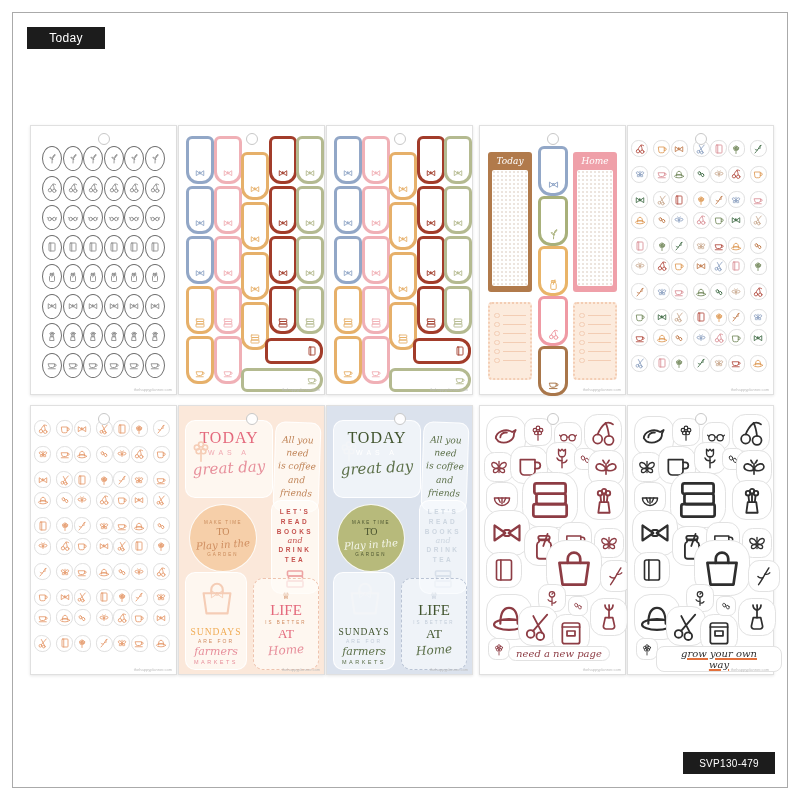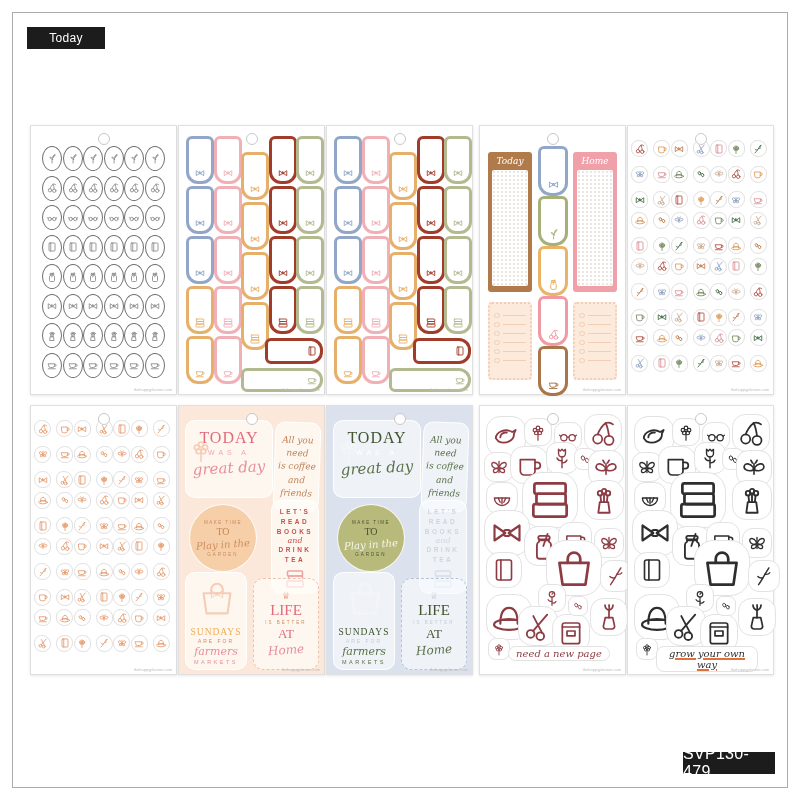--- a/index.html
+++ b/index.html
@@ -1,21 +1,21 @@
 <!DOCTYPE html>
 <html><head>
 <meta charset="utf-8">
 <style>
   html,body{margin:0;padding:0}
   body{width:800px;height:800px;background:#ffffff;position:relative;overflow:hidden;
        font-family:"Liberation Sans",sans-serif}
   .frame{position:absolute;left:12px;top:12px;width:774px;height:774px;border:1px solid #aaaaaa}
   .badge{position:absolute;background:#1c1c1c;color:#ffffff;display:flex;align-items:center;justify-content:center;font-size:12px;letter-spacing:.3px}
   .badge.type{left:27px;top:27px;width:78px;height:22px}
-  .badge.sku{left:683px;top:752px;width:92px;height:22px;font-size:16px}
+  .badge.sku{left:683px;top:752px;width:92px;height:22px;font-size:10px}
   .sheet{position:absolute;width:145px;height:268px;background:#ffffff;border:1px solid #e0e0e0;
          box-shadow:0 1px 3px rgba(0,0,0,.10)}
   .hole{position:absolute;left:50%;top:7px;transform:translateX(-50%);width:10px;height:10px;
         border:1.5px solid #c8c8c8;border-radius:50%;background:rgba(255,255,255,.9);z-index:5}
   .wm{position:absolute;right:4px;bottom:2px;font-size:4px;line-height:5px;color:#bdbdbd;z-index:6}
   .serif{font-family:"Liberation Serif",serif}
   .script{font-family:"DejaVu Serif",serif;font-style:italic}
   .sticker{position:absolute;display:flex;flex-direction:column;align-items:center;border-radius:10px}
   .ctr{width:100%;text-align:center}
 </style>
@@ -2951,17 +2951,17 @@
             <g fill="none" stroke="#2e2e2e" stroke-width="1.3" stroke-linecap="round" stroke-linejoin="round">
               <circle cx="12" cy="7.6" r="2"></circle>
               <circle cx="8.7" cy="10" r="2"></circle>
               <circle cx="15.3" cy="10" r="2"></circle>
               <circle cx="10.1" cy="13" r="2"></circle>
               <circle cx="13.9" cy="13" r="2"></circle>
               <path d="M12 15v6"></path>
             </g>
           </svg></div>
       </div>
-      <div class="script" style="position: absolute; left: 28px; top: 240px; width: 96px; text-align: center; font-size: 10px; color: rgb(46, 46, 46); border: 1px solid rgb(226, 226, 226); border-radius: 8px; background: rgb(255, 255, 255); padding: 1px 2px; text-decoration: underline 1.5px rgb(226, 112, 60);">grow your own way</div>
+      <div class="script" style="position: absolute; left: 28px; top: 240px; width: 96px; text-align: center; font-size: 10px; color: rgb(46, 46, 46); border: 1px solid rgb(226, 226, 226); border-radius: 8px; background: rgb(255, 255, 255); padding: 1px 14px; text-decoration: underline 1.5px rgb(226, 112, 60);">grow your own way</div>
       <div class="hole"></div>
       <div class="wm">thehappyplanner.com</div>
     </div>
   </div>
 
 </body></html>

